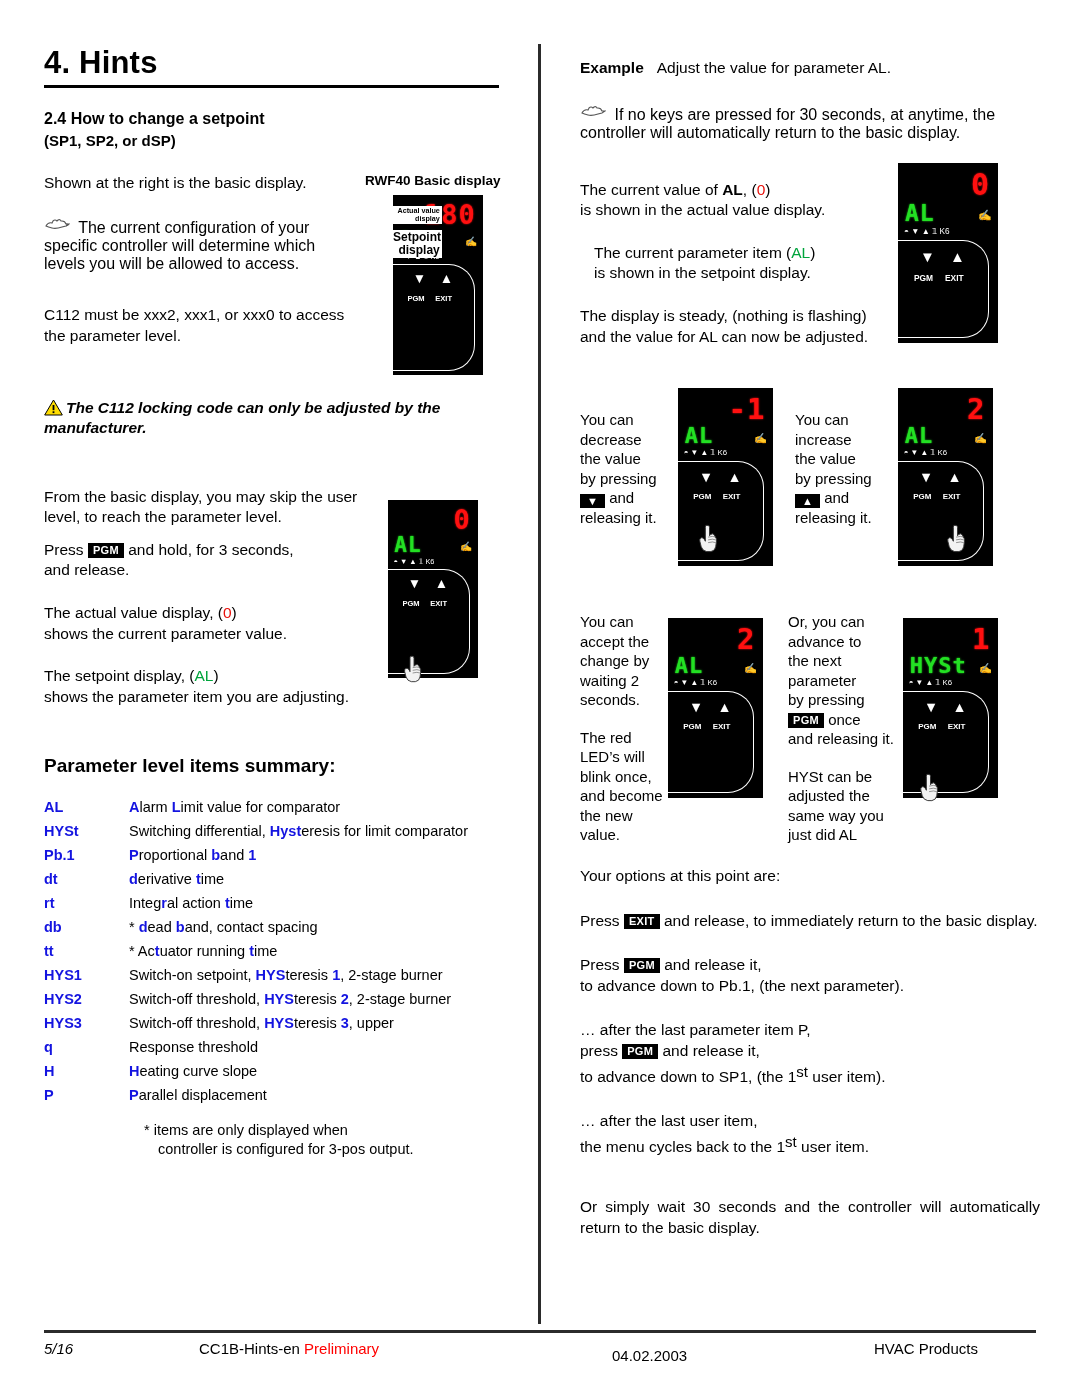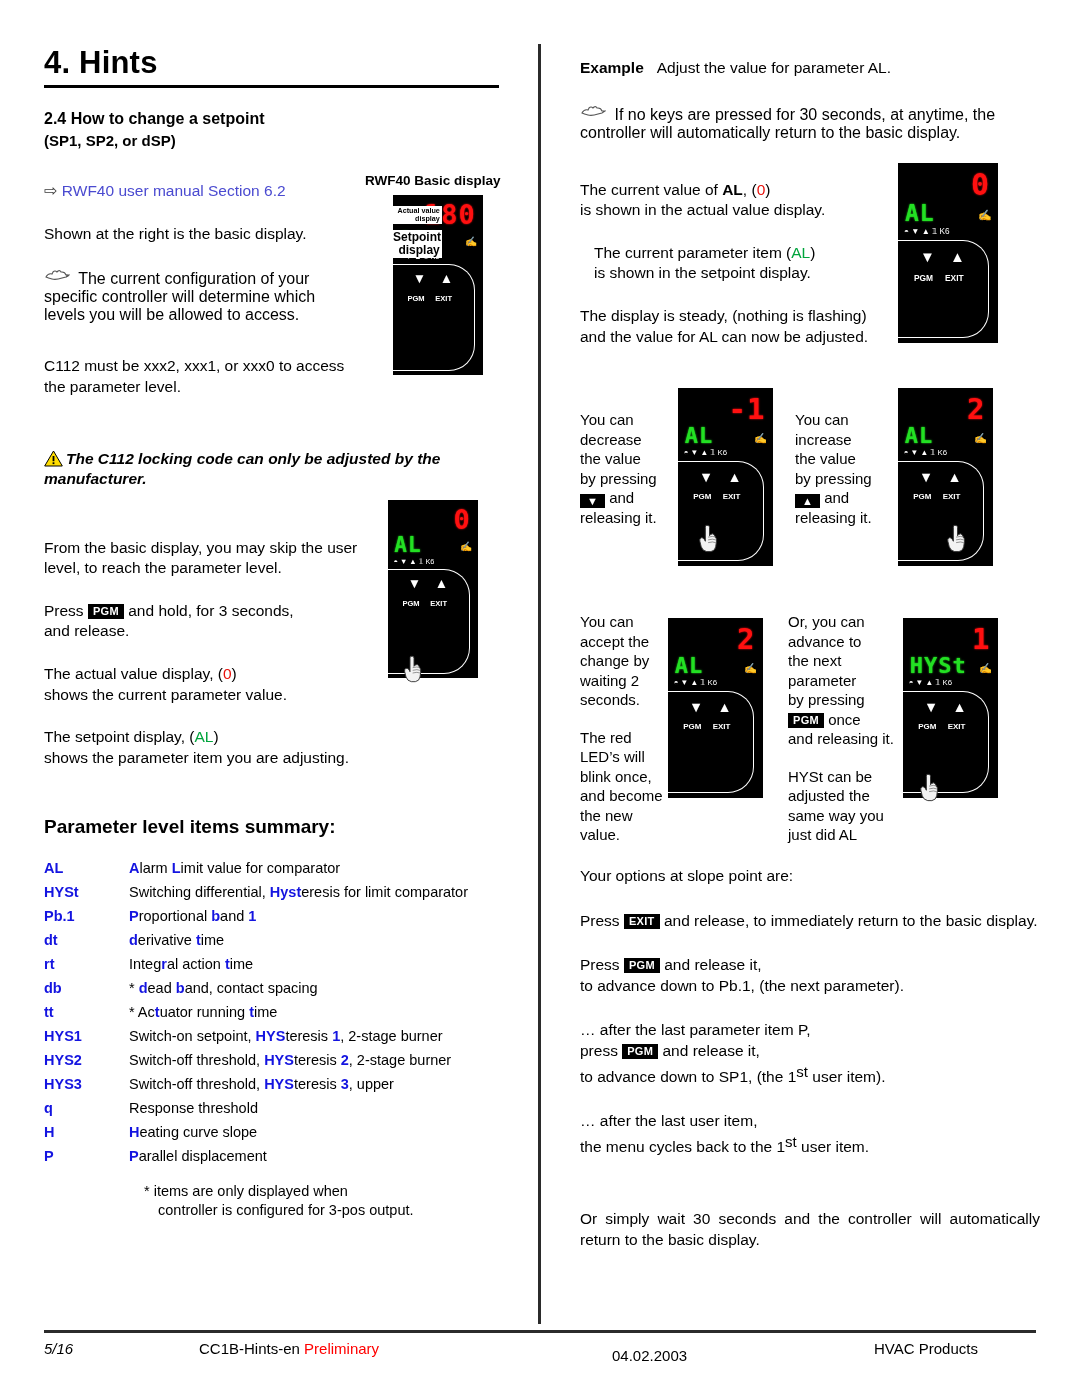--- a/index.html
+++ b/index.html
@@ -99,24 +99,20 @@
   <div class="divider"></div>
 
   <div class="col-left">
 
     <h1 class="h1">4. Hints</h1>
     <div class="h1rule"></div>
 
     <div class="h2">2.4 How to change a setpoint</div>
     <div class="h3">(SP1, SP2, or dSP)</div>
 
-    <div style="margin-top:32px;">
-      <span class="arrow-r">⇨</span>
-      <span class="link">RWF40 user manual Section 6.2</span>
-    </div>
 
     <p class="blk" style="margin-top:24px;">Shown at the right is the basic display.</p>
 
     <div class="blk" style="margin-top:24px;width:300px;">
       <span class="hand-note">
         <svg width="26" height="14" viewBox="0 0 26 14">
           <path d="M2 8 Q4 4 8 5 L9 3 Q11 1 13 3 L14 2 Q16 1 17 3 L18 3 Q21 3 22 6 L25 6 L22 8 L18 9 Q12 11 8 10 Q4 9 2 8 Z" fill="none" stroke="#555" stroke-width="1.1"></path>
           <path d="M22 6 L25 6.5 L22 8" fill="none" stroke="#555" stroke-width="1"></path>
         </svg>
       </span>
@@ -130,21 +126,21 @@
         <svg width="19" height="17" viewBox="0 0 19 17">
           <path d="M9.5 1 L18.3 16 L0.7 16 Z" fill="#ffdd00" stroke="#000" stroke-width="1"></path>
           <rect x="8.6" y="6" width="1.8" height="5.2" fill="#000"></rect>
           <rect x="8.6" y="12.3" width="1.8" height="1.8" fill="#000"></rect>
         </svg>
       </span><span class="warn-line">The C112 locking code can only be adjusted by the manufacturer.</span>
     </div>
 
     <p class="blk" style="margin-top:48px;width:320px;">From the basic display, you may skip the user level, to reach the parameter level.</p>
 
-    <div class="blk" style="margin-top:22px;">
+    <div class="blk" style="margin-top:12px;">
       <p class="tight">
         <span>Press</span>
         <span class="key">PGM</span>
         <span>and hold, for 3 seconds,</span>
       </p>
       <p class="tight">and release.</p>
     </div>
 
     <div class="blk" style="margin-top:22px;">
       <p class="tight">
@@ -443,21 +439,21 @@
       </div>
       <div class="handptr" style="left: 17.1px; top: 155.3px;"><svg width="21" height="29" viewBox="0 0 30 42">
           <path d="M10 2 L13 2 Q15 2 15 5 L15 17 L17 15 Q20 13 22 16 L23 18 Q26 21 25 26 L24 33 Q23 39 17 40 L11 40 Q5 39 3 33 L1 25 Q0 21 3 20 Q6 19 8 23 L9 25 L9 5 Q9 2 10 2 Z" fill="#f2f2f2" stroke="#333" stroke-width="1.4"></path>
           <path d="M13 19 Q20 17 24 19" fill="none" stroke="#555" stroke-width="0.9"></path>
           <path d="M13 23 Q20 21 24 23" fill="none" stroke="#555" stroke-width="0.9"></path>
           <path d="M13 27 Q20 25 24 27" fill="none" stroke="#555" stroke-width="0.9"></path>
         </svg></div>
     </div>
 
   <div style="position:absolute;left:580px;top:866px;width:460px;">
-    <p>Your options at slope point are:</p>
+    <p>Your options at this point are:</p>
 
     <p style="margin-top:24px;">
       <span>Press</span>
       <span class="key">EXIT</span>
       <span>and release, to immediately return to the basic display.</span>
     </p>
 
     <div style="margin-top:24px;">
       <p class="tight">
         <span>Press</span>
@@ -479,21 +475,21 @@
       </p>
     </div>
 
     <div style="margin-top:24px;">
       <p class="tight">… after the last user item,</p>
       <p class="tight">
         <span>the menu cycles back to the 1</span><sup>st</sup><span> user item.</span>
       </p>
     </div>
 
-    <p style="margin-top:52px;text-align:justify;">Or simply wait 30 seconds and the controller will automatically return to the basic display.</p>
+    <p style="margin-top:40px;text-align:justify;">Or simply wait 30 seconds and the controller will automatically return to the basic display.</p>
   </div>
 
   <div class="footrule"></div>
   <div class="footer">
     <span class="fi" style="left:0;font-style:italic;">5/16</span>
     <span class="fi" style="left:155px;">
       <span>CC1B-Hints-en</span>
       <span style="color:#ff0000;">Preliminary</span>
     </span>
     <span class="fi" style="left:568px;margin-top:7px;">04.02.2003</span>

